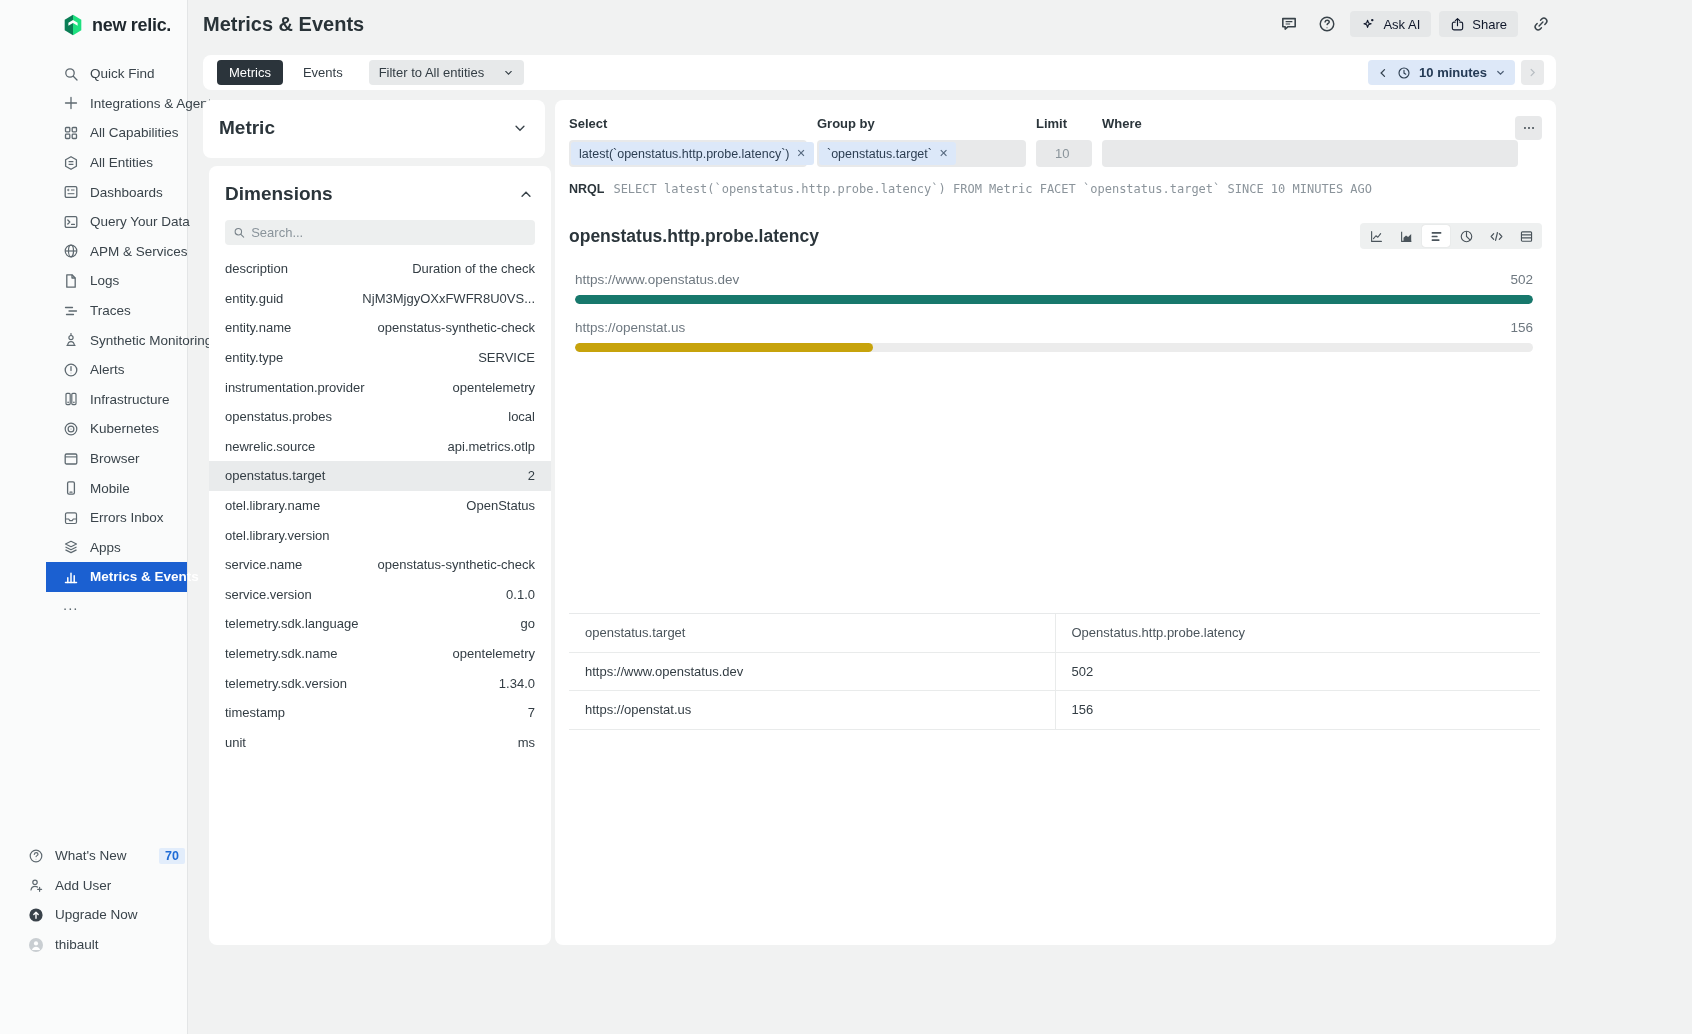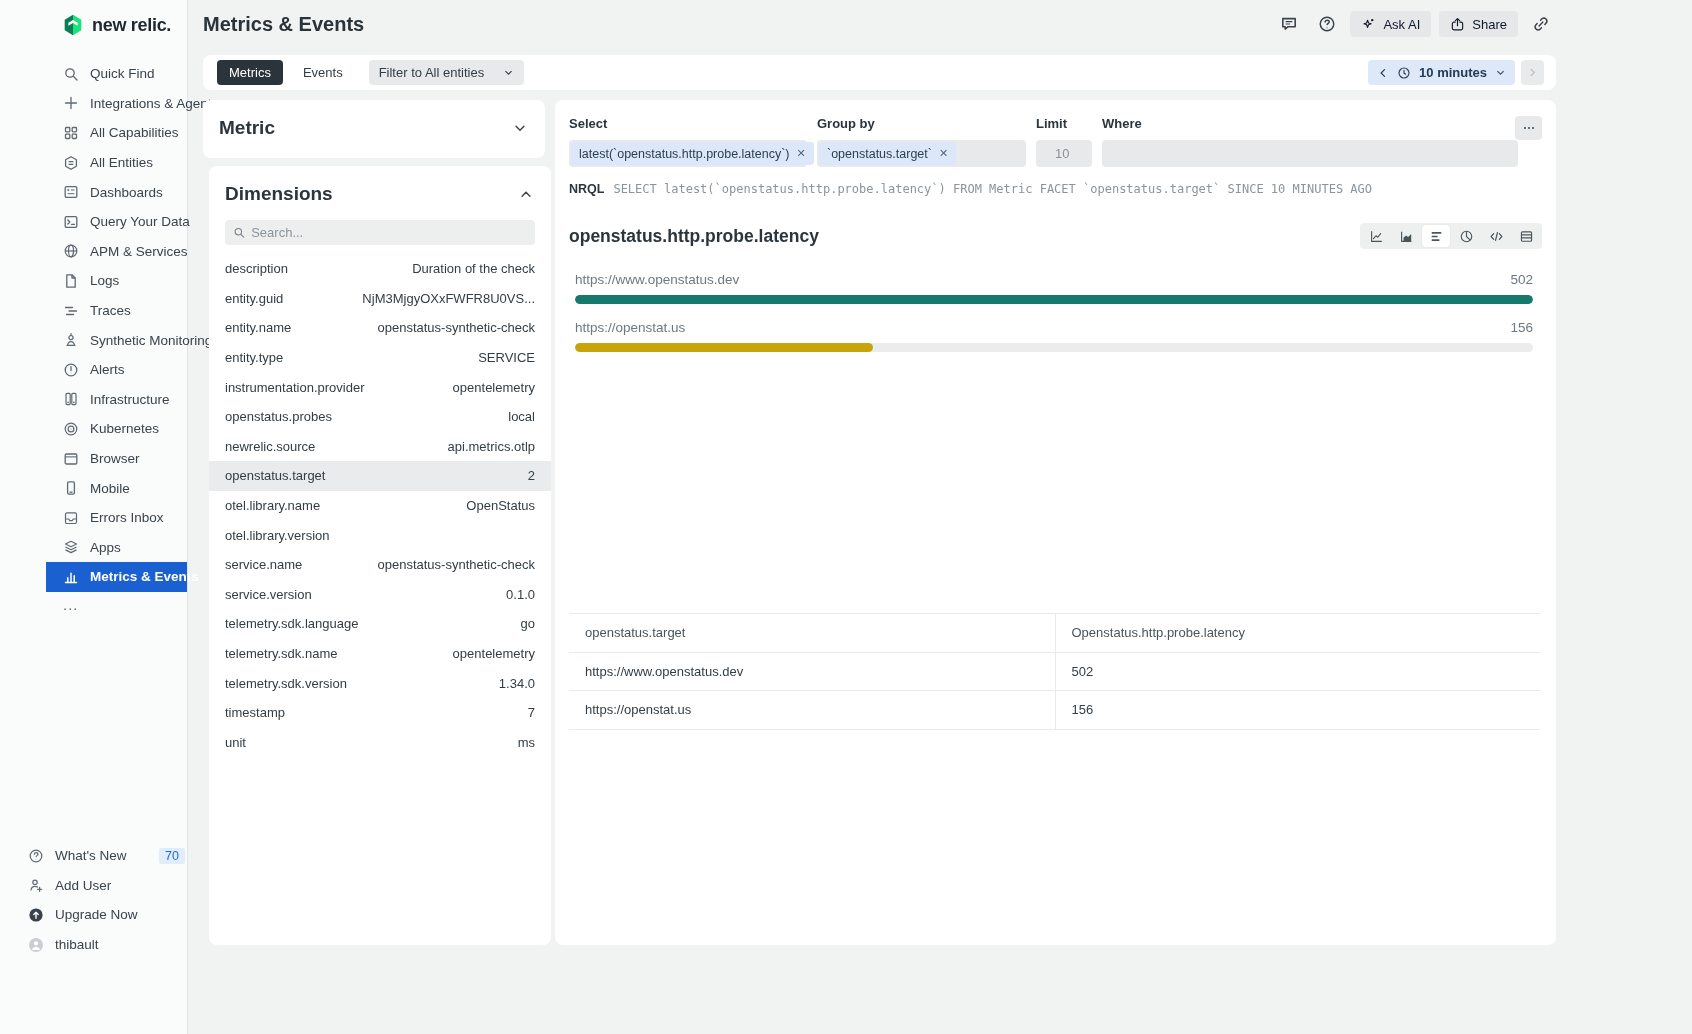--- a/index.html
+++ b/index.html
@@ -26,21 +26,21 @@
     height:29.6px; padding-left:17px;
     font-size:13.5px; color:#3a444b; cursor:pointer; white-space:nowrap;
   }
   .nav-item .nicon { color:#5e6970; width:16px; height:16px; flex:0 0 16px; }
   .nav-item.active { background:#1b60d1; color:#ffffff; font-weight:700; }
   .nav-item.active .nicon { color:#ffffff; }
   .nav-more { color:#5e6970; font-size:15px; letter-spacing:1px; padding-left:17px; height:26px; display:flex; align-items:center; cursor:pointer; }
   .sidebar-footer { position:absolute; left:11px; top:841px; width:100%; }
   .badge {
     margin-left:auto; margin-right:13px;
-    background:#e2edfb; color:#1e6bd6; font-size:12.5px; font-weight:400;
+    background:#e2edfb; color:#1e6bd6; font-size:12.5px; font-weight:700;
     border-radius:2px; padding:1px 6px;
   }
 
   
   .header { position:absolute; left:189px; top:0; width:1367px; height:48px; display:flex; align-items:center; }
   .page-title { font-size:20px; font-weight:700; color:#293338; padding-left:14px; }
   .header-actions { margin-left:auto; display:flex; align-items:center; gap:8px; padding-right:0; }
   .icon-btn { width:30px; height:26px; display:flex; align-items:center; justify-content:center; color:#39434a; cursor:pointer; }
   .pill-btn {
     display:flex; align-items:center; gap:7px; height:26px; padding:0 11px;

